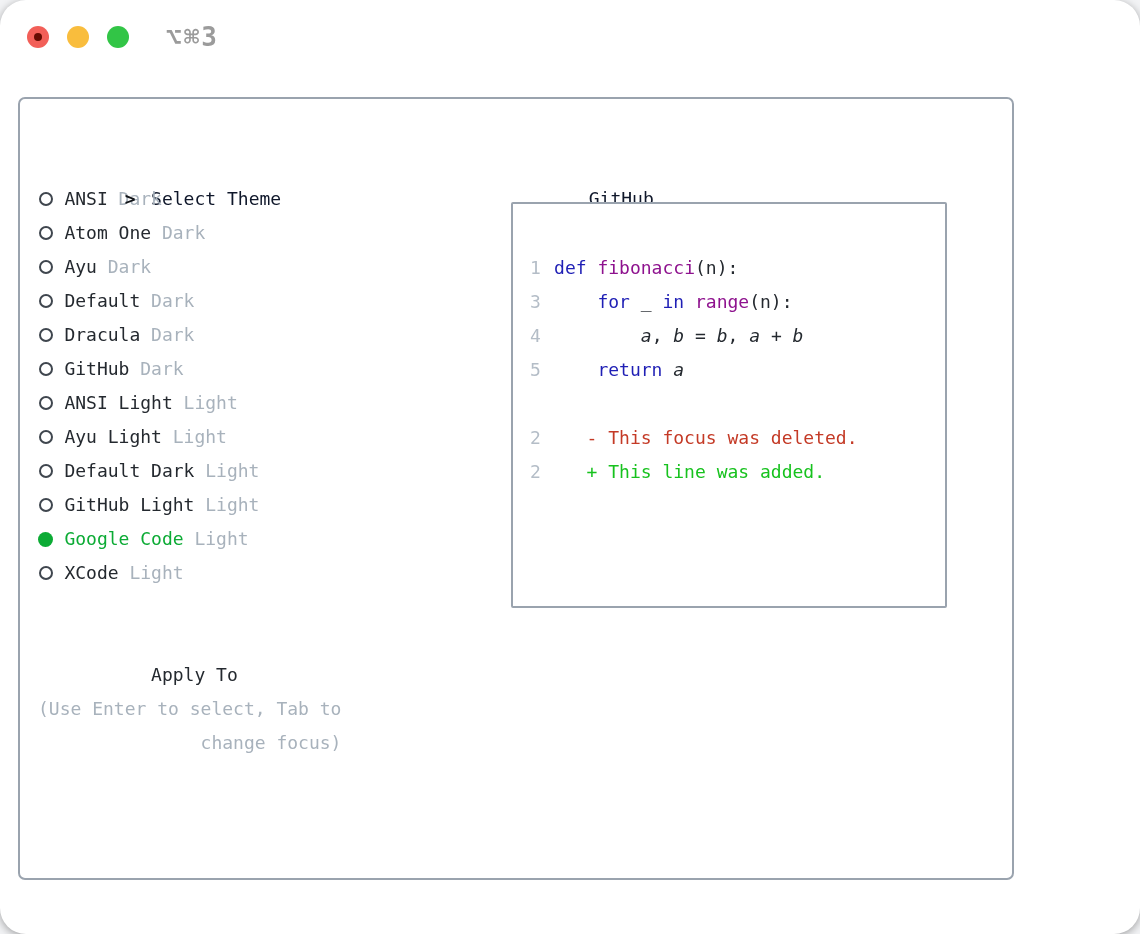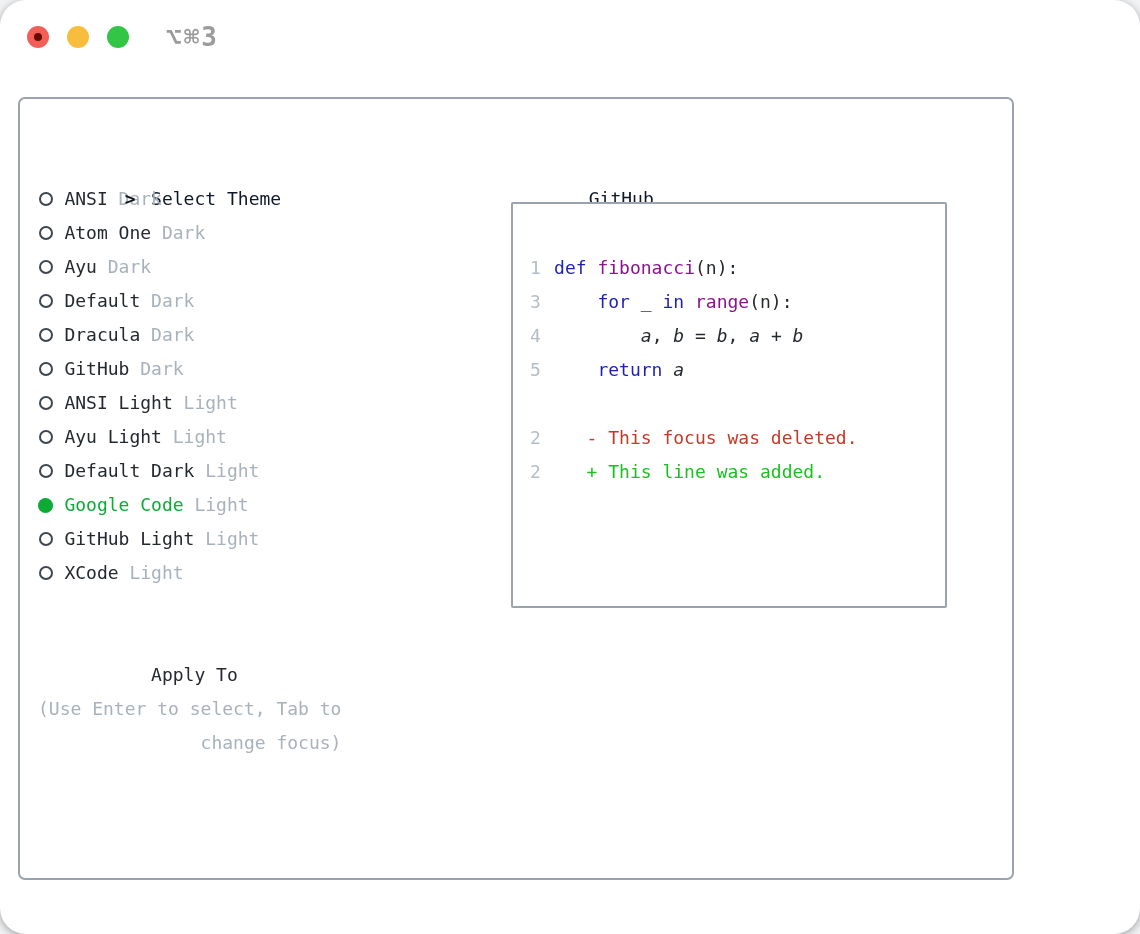--- a/index.html
+++ b/index.html
@@ -103,22 +103,22 @@
       <div id="theme-list">
           <div class="row"><span class="mk"><span class="ring"></span></span><span class="theme-name">ANSI</span><span class="muted"> Dark</span></div>
           <div class="row"><span class="mk"><span class="ring"></span></span><span class="theme-name">Atom One</span><span class="muted"> Dark</span></div>
           <div class="row"><span class="mk"><span class="ring"></span></span><span class="theme-name">Ayu</span><span class="muted"> Dark</span></div>
           <div class="row"><span class="mk"><span class="ring"></span></span><span class="theme-name">Default</span><span class="muted"> Dark</span></div>
           <div class="row"><span class="mk"><span class="ring"></span></span><span class="theme-name">Dracula</span><span class="muted"> Dark</span></div>
           <div class="row"><span class="mk"><span class="ring"></span></span><span class="theme-name">GitHub</span><span class="muted"> Dark</span></div>
           <div class="row"><span class="mk"><span class="ring"></span></span><span class="theme-name">ANSI Light</span><span class="muted"> Light</span></div>
           <div class="row"><span class="mk"><span class="ring"></span></span><span class="theme-name">Ayu Light</span><span class="muted"> Light</span></div>
           <div class="row"><span class="mk"><span class="ring"></span></span><span class="theme-name">Default Dark</span><span class="muted"> Light</span></div>
+          <div class="row"><span class="mk"><span class="ring"></span></span><span class="theme-name">GitHub Light</span><span class="muted"> Light</span></div>
           <div class="row"><span class="mk"><span class="dot"></span></span><span class="theme-name sel">Google Code</span><span class="muted"> Light</span></div>
-          <div class="row"><span class="mk"><span class="ring"></span></span><span class="theme-name">GitHub Light</span><span class="muted"> Light</span></div>
           <div class="row"><span class="mk"><span class="ring"></span></span><span class="theme-name">XCode</span><span class="muted"> Light</span></div>
         </div>
 
       <div class="row blank"></div>
 
       <div class="row">
         <span class="mk"></span><span>Apply To</span>
       </div>
 
 

